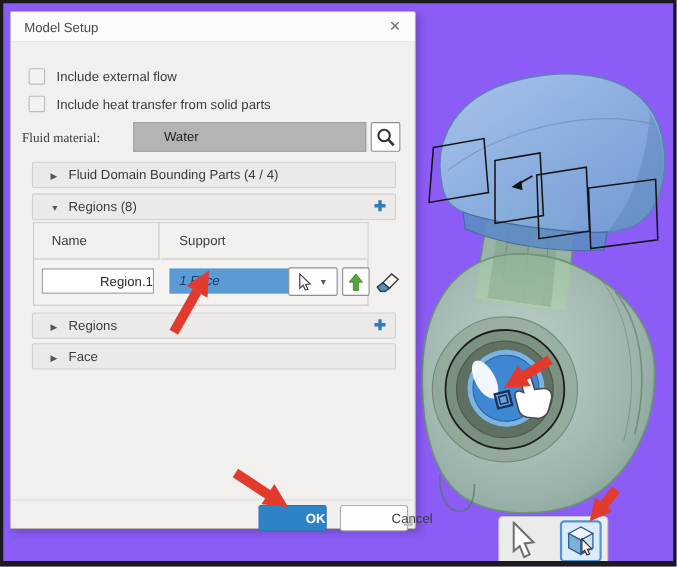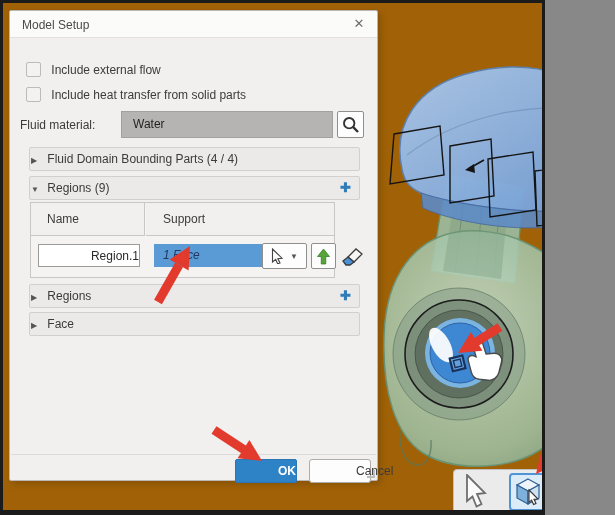--- a/index.html
+++ b/index.html
@@ -1,20 +1,20 @@
 <!DOCTYPE html>
 <html><head>
 <meta charset="utf-8">
 <style>
   * { margin:0; padding:0; box-sizing:border-box; }
   html,body { background:#888; }
   body { font-family:"Liberation Sans", sans-serif; }
   .frame {
-    position:relative; width:545px; height:515px;
-    background:#a16207; border:3px solid #1b1b1b; border-bottom-width:5px;
+    position:relative; width:615px; height:515px;
+    background:#8b5cf6; border:3px solid #1b1b1b; border-bottom-width:5px;
     overflow:hidden;
   }
   svg.layer { position:absolute; left:0; top:0; }
   .viewport { z-index:1; }
   .overlay { z-index:6; pointer-events:none; }
 
   
   .dialog {
     position:absolute; left:6px; top:7px; width:369px; height:471px;
     background:#f1f0ef; border:1px solid #b9b6b3; border-radius:2px;
@@ -30,35 +30,35 @@
   .close-btn {
     position:absolute; right:9px; top:4px; width:18px; height:18px;
     color:#6f6f6f; font-size:13px; text-align:center; line-height:18px; cursor:default;
   }
   .chk-row { position:absolute; left:16px; height:16px; }
   .chk-row .box {
     display:inline-block; width:15px; height:15px; background:#f3f2f1;
     border:1px solid #bdbab7; border-radius:2px; vertical-align:middle;
   }
   .chk-row .lbl { margin-left:7px; vertical-align:middle; color:#3b3b3b; }
-  .fluid-label { position:absolute; left:10px; top:107px; color:#3b3b3b; }
+  .fluid-label { position:absolute; left:10px; top:107px; color:#3b3b3b;font-family:Liberation Serif, serif; }
   .fluid-field {
     position:absolute; left:111px; top:100px; width:212px; height:27px;
     background:#b5b4b3; border:1px solid #a2a19f; color:#1f1f1f;
-    line-height:25px; padding-left:11px; font-size:12px;
+    line-height:25px; padding-left:27px; font-size:12px;
   }
   .search-btn {
     position:absolute; left:327px; top:100px; width:27px; height:27px;
     background:#fdfdfd; border:1px solid #8f8f8f; border-radius:2px;
     display:flex; align-items:center; justify-content:center;
   }
   .sec {
     position:absolute; left:19px; width:331px; height:24px;
     background:#ebeae9; border:1px solid #d2d0ce; border-radius:2px;
-    line-height:22px; padding-left:1px; color:#3b3b3b;
+    line-height:22px; padding-left:16px; color:#3b3b3b;
   }
   .sec .tri { display:inline-block; font-size:8px; color:#555; width:13px; }
   .sec .plus {
     position:absolute; right:8px; top:0; color:#2f7cb8; font-size:13px; font-weight:bold;
   }
   .rtable {
     position:absolute; left:20px; top:191px; width:305px; height:76px;
     border:1px solid #c9c7c5; background:#f4f3f2;
   }
   .rtable .hcell {
@@ -205,21 +205,21 @@
       </svg>
     </div>
 
     <div class="sec" style="top:136px">
       <span class="tri">▶</span>
       <span>Fluid Domain Bounding Parts (4 / 4)</span>
     </div>
 
     <div class="sec" style="top:165px">
       <span class="tri">▼</span>
-      <span>Regions (9)</span>
+      <span>Regions (8)</span>
       <span class="plus">✚</span>
     </div>
 
     <div class="rtable">
       <div class="hcell name">Name</div>
       <div class="hcell support">Support</div>
       <input class="name-input" value="Region.1" style="">
       <div class="support-cell">1 Face</div>
     </div>
 

